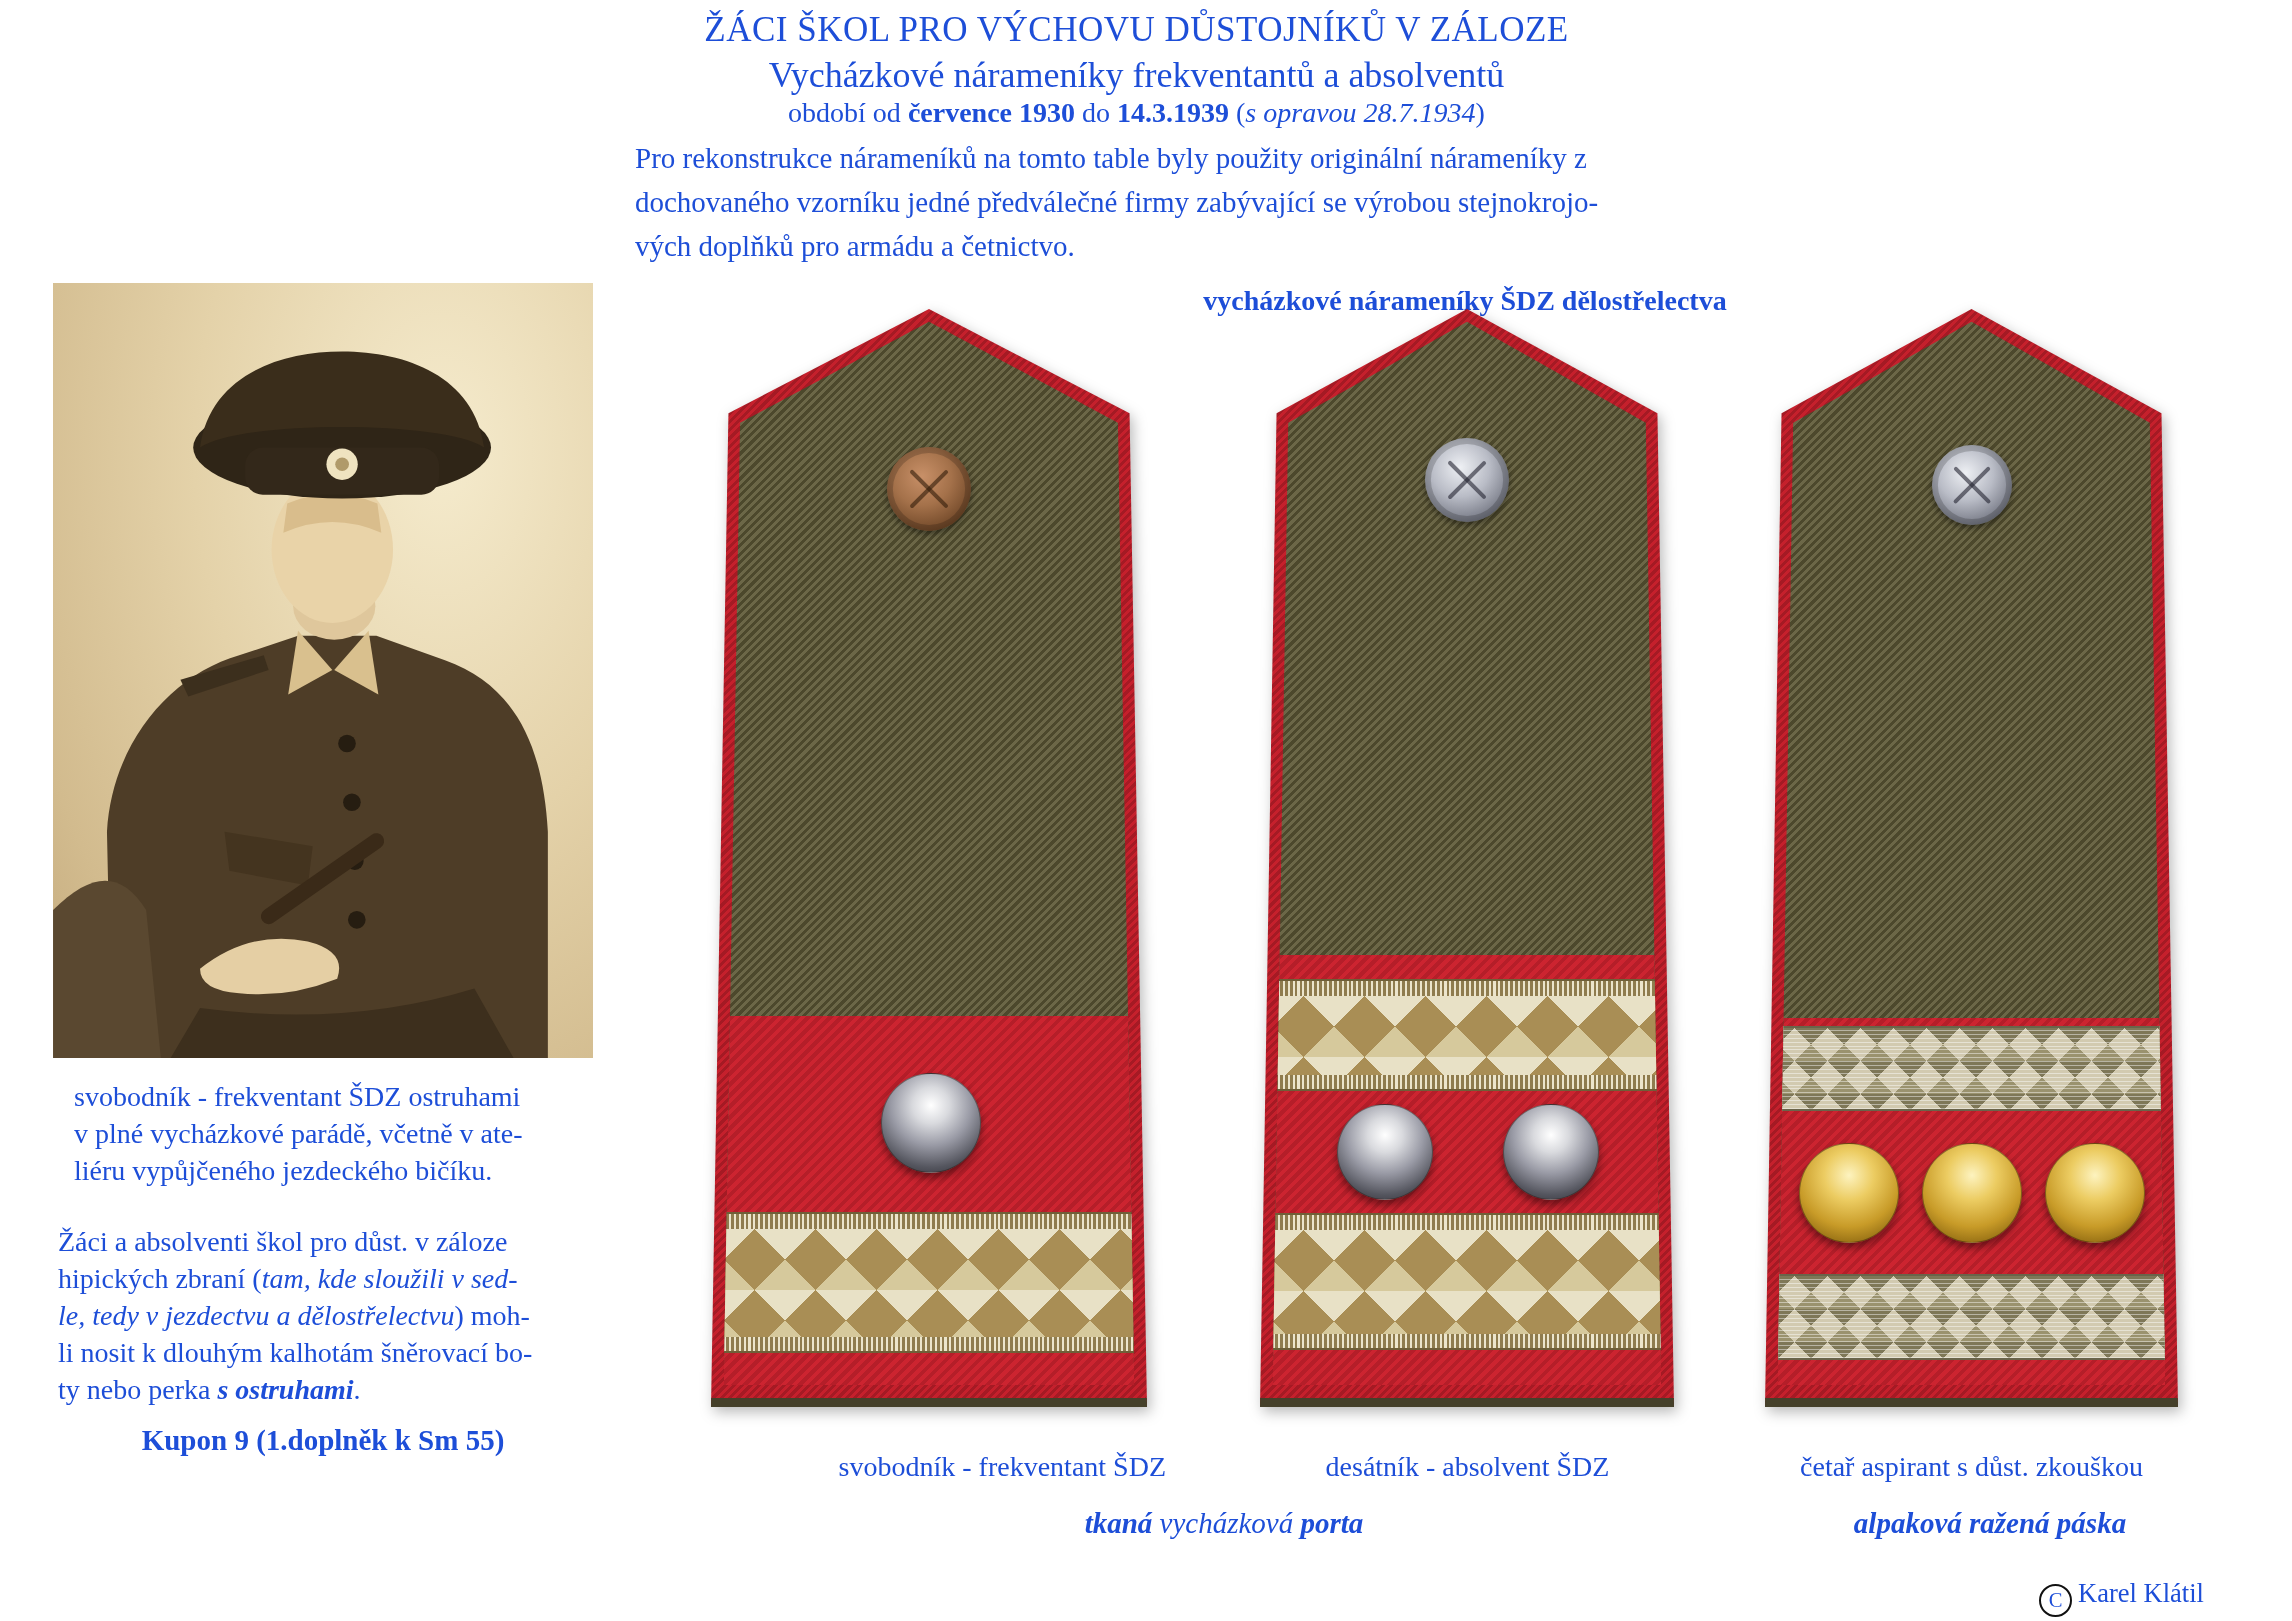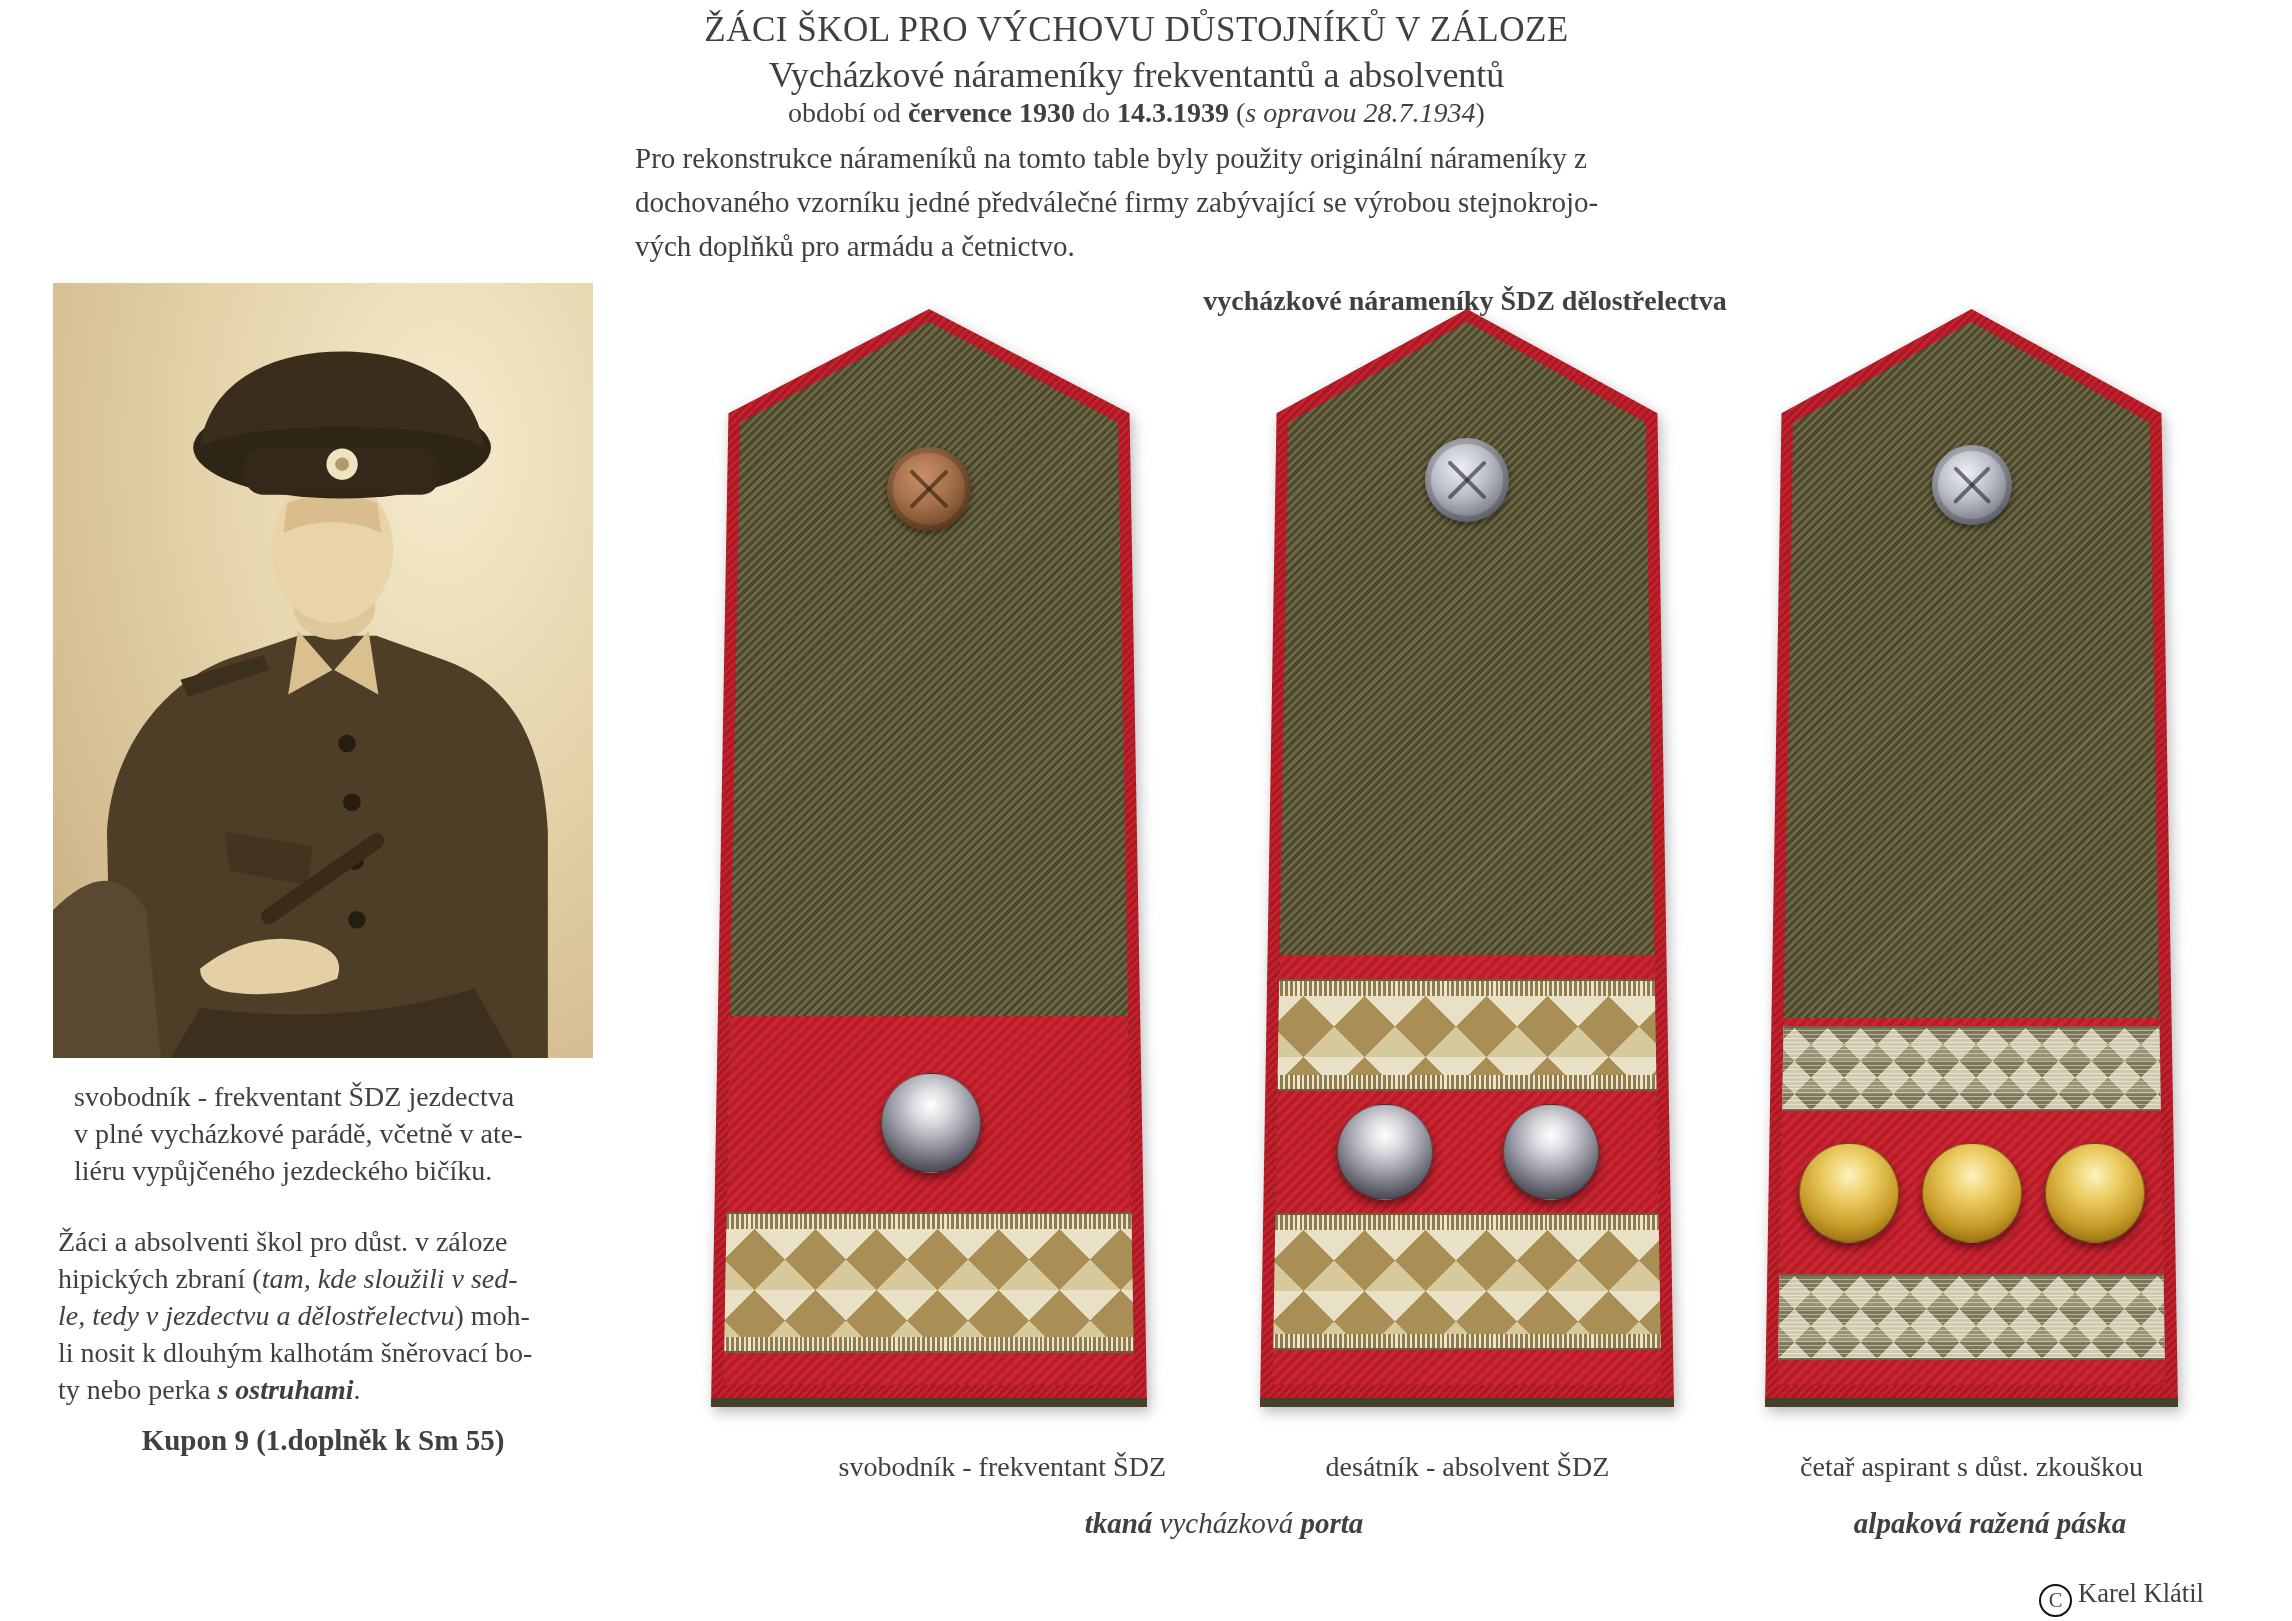--- a/index.html
+++ b/index.html
@@ -1,17 +1,17 @@
 <!DOCTYPE html>
 <html><head>
 <meta charset="utf-8">
 <style>
   html,body{margin:0;padding:0;background:#888;}
   .page{position:relative;width:2293px;height:1621px;background:#ffffff;overflow:hidden;
-        font-family:"Liberation Serif","DejaVu Serif",serif;color:#404040;}
+        font-family:"Liberation Serif","DejaVu Serif",serif;color:#1d4ed8;}
   .abs{position:absolute;}
   .ctr{text-align:center;}
   .st-b{font-weight:bold;}
   .st-i{font-style:italic;}
   .st-bi{font-weight:bold;font-style:italic;}
 
   
   .title{left:421px;top:9.8px;width:1431px;font-size:35px;letter-spacing:0.5px;}
   .subtitle{left:421px;top:54px;width:1431px;font-size:36px;font-weight:normal;}
   .period{left:421px;top:97px;width:1431px;font-size:28px;}
@@ -135,21 +135,21 @@
       <path d="M175,560 L265,575 L260,615 L180,600 Z" fill="#44341f"></path>
 
       <path d="M150,700 Q200,660 260,672 Q300,682 290,710 Q240,730 190,725 Q150,722 150,700 Z" fill="#e5cfa4"></path>
       <rect x="200" y="600" width="150" height="16" rx="8" transform="rotate(-35 275 608)" fill="#3a2a18"></rect>
 
       <path d="M120,791 L150,740 Q300,760 430,720 L470,791 Z" fill="#3d2f1d"></path>
     </svg>
   </div>
 
   <div class="abs leftcap">
-    <div>svobodník - frekventant ŠDZ jezdectva</div>
+    <div>svobodník - frekventant ŠDZ ostruhami</div>
     <div>v plné vycházkové parádě, včetně v ate-</div>
     <div>liéru vypůjčeného jezdeckého bičíku.</div>
   </div>
 
   <div class="abs leftpar">
     <div><span>Žáci a absolventi škol pro důst. v záloze</span></div>
     <div><span>hipických zbraní (</span><span class="st-i">tam, kde sloužili v sed-</span></div>
     <div><span class="st-i">le, tedy v jezdectvu a dělostřelectvu</span><span>) moh-</span></div>
     <div><span>li nosit k dlouhým kalhotám šněrovací bo-</span></div>
     <div><span>ty nebo perka </span><span class="st-bi">s ostruhami</span><span>.</span></div>

